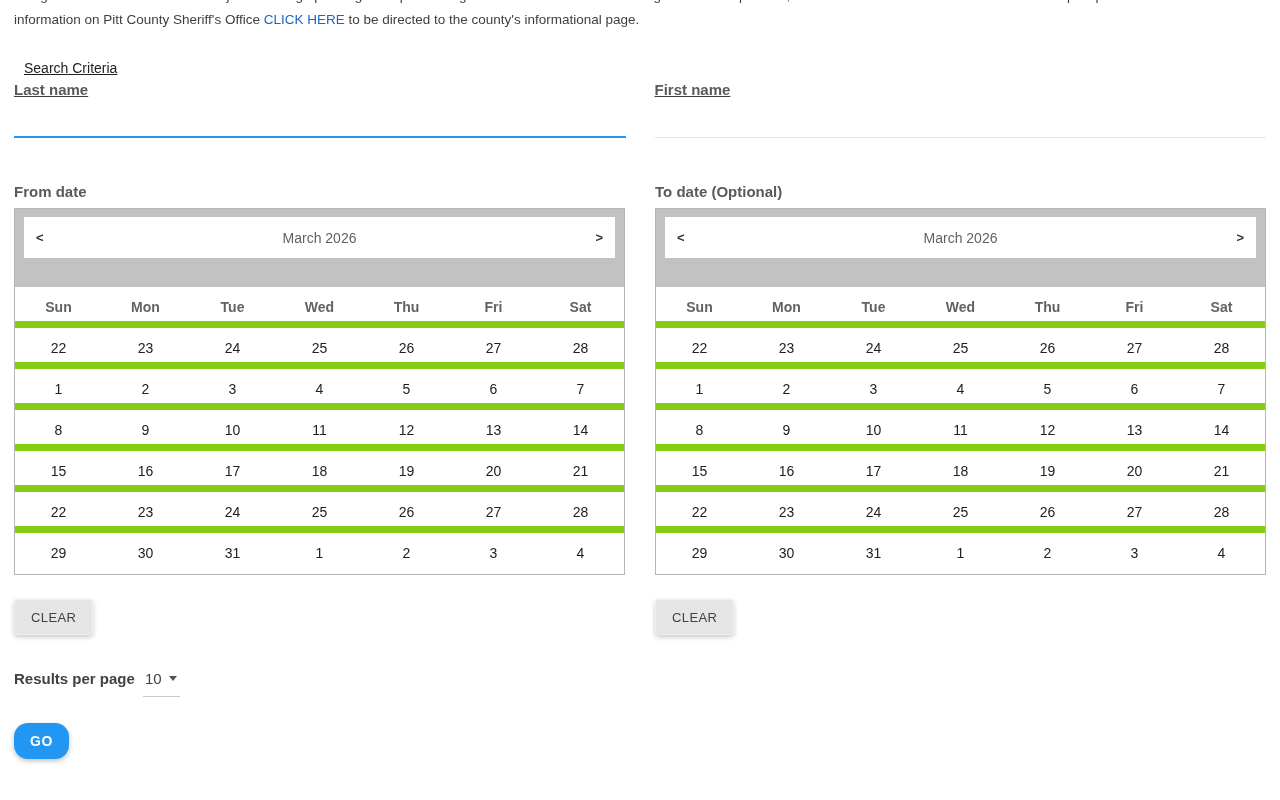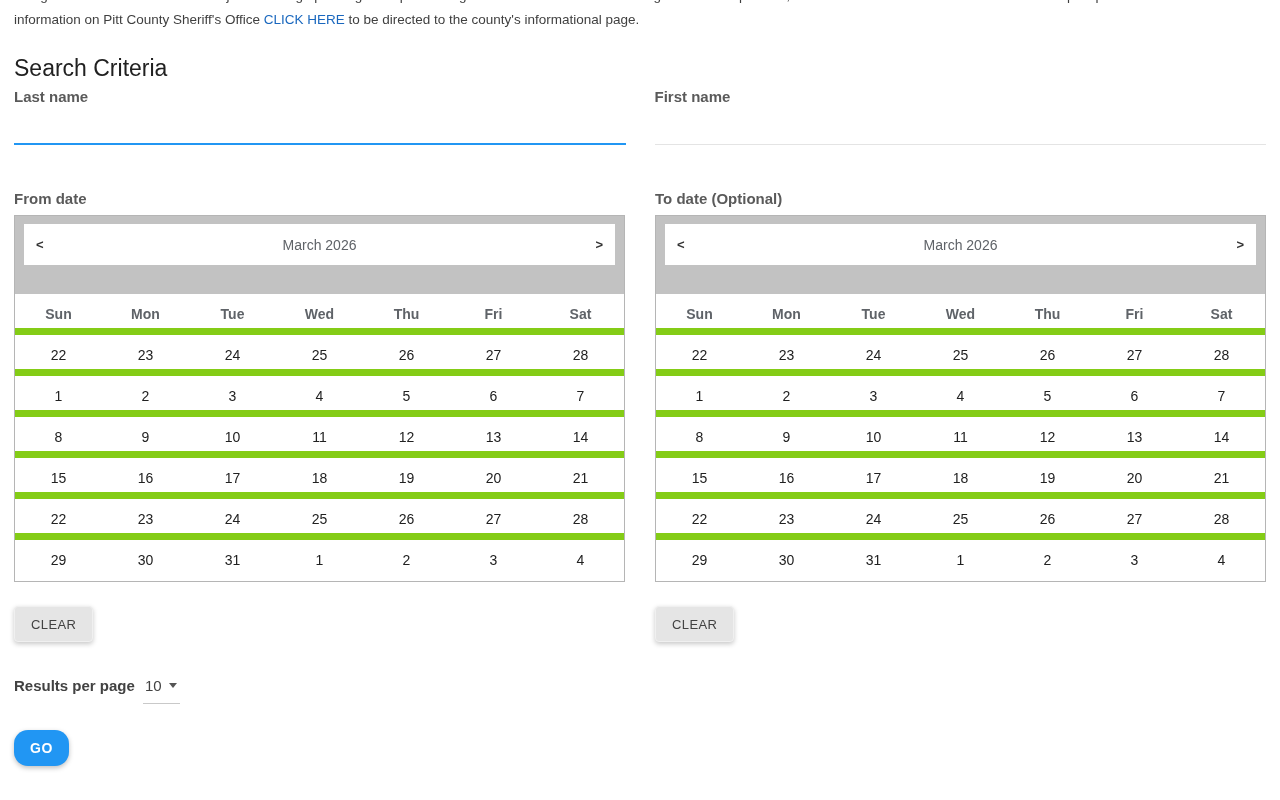--- a/index.html
+++ b/index.html
@@ -12,24 +12,24 @@
     color: #3f3f3f;
   }
 
   
   .top-clip { height: 5px; overflow: hidden; padding: 0 14px; }
   .top-clip .inner { display: block; margin-top: -12px; font-size: 13.5px; line-height: 16px; white-space: nowrap; color: #3f3f3f; }
 
   .intro { margin: 5px 14px 0 14px; font-size: 13.5px; line-height: 19px; color: #3f3f3f; }
   a.link { color: #1967be; text-decoration: none; cursor: pointer; }
 
-  h1.page-heading { margin: 28px 14px 0 14px; font-size: 23px; font-weight: 500; color: #212121; line-height: 23px; }
-
-  
-  .fields-row { display: flex; gap: 29px; margin: 8px 14px 0 14px; }
+  h1.page-heading { margin: 28px 14px 0 24px; font-size: 14px; font-weight: 500; color: #212121; line-height: 23px; text-decoration: underline; }
+
+  
+  .fields-row { display: flex; gap: 29px; margin: 1px 14px 0 14px; text-decoration: underline; }
   .field { flex: 1; }
   .field-label { font-size: 15px; font-weight: 700; color: #5a5a5a; line-height: 18px; }
   .field input {
     display: block; width: 100%; margin-top: 3px; height: 36px;
     border: none; outline: none; font-size: 15px; color: #212121;
     border-bottom: 1px solid #e4e4e4; background: transparent; padding: 0;
   }
   .field input.focused { border-bottom: 2px solid #2196f3; }
 
   

